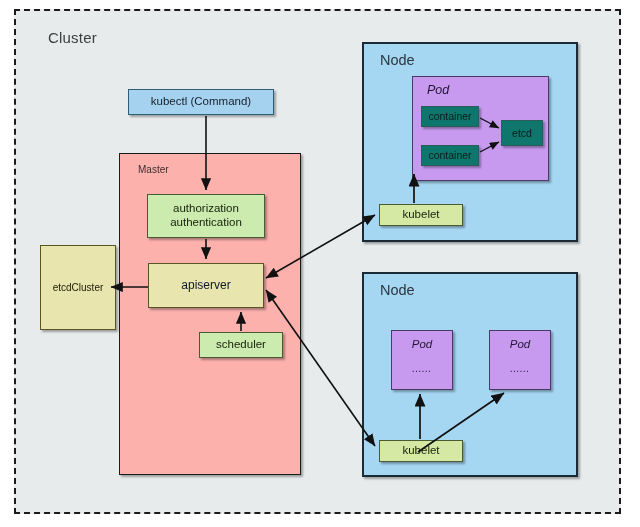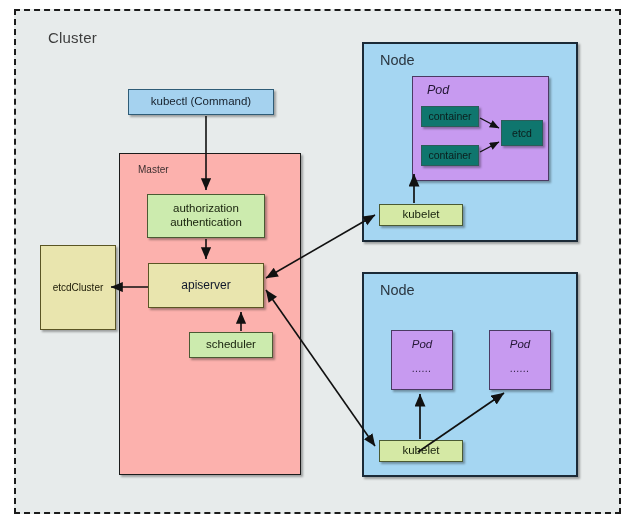--- a/index.html
+++ b/index.html
@@ -95,21 +95,21 @@
     left: 148px;
     top: 263px;
     width: 116px;
     height: 45px;
     background: #e9e5ae;
     border: 1px solid #5a5524;
     font-size: 12px;
     color: #0f172a;
   }
   .scheduler {
-    left: 189px;
+    left: 199px;
     top: 332px;
     width: 84px;
     height: 26px;
     background: #ccebae;
     border: 1px solid #4a5a33;
     font-size: 11.5px;
     color: #17210c;
   }
 
   

